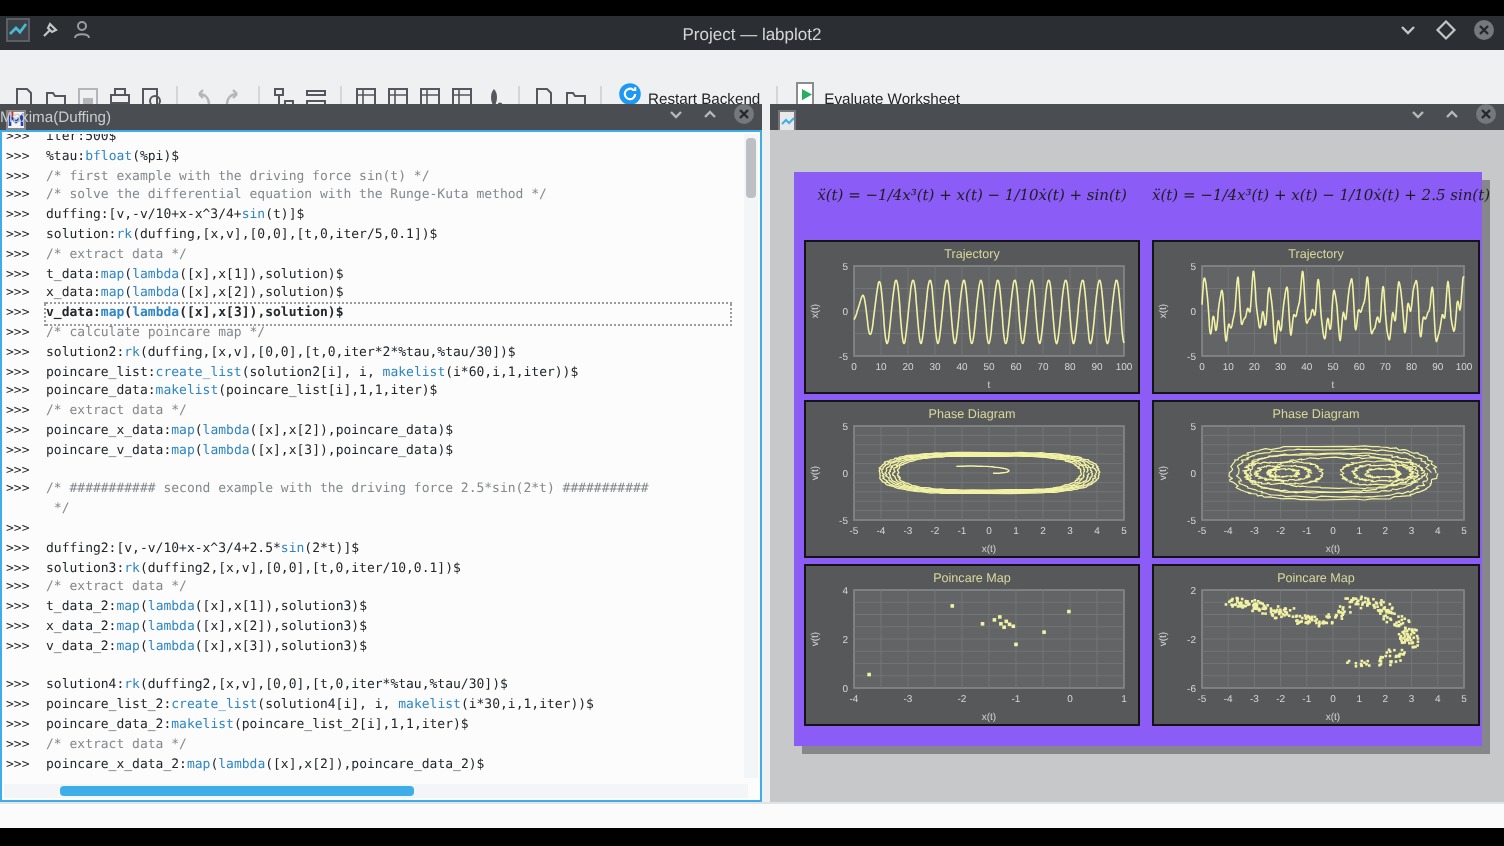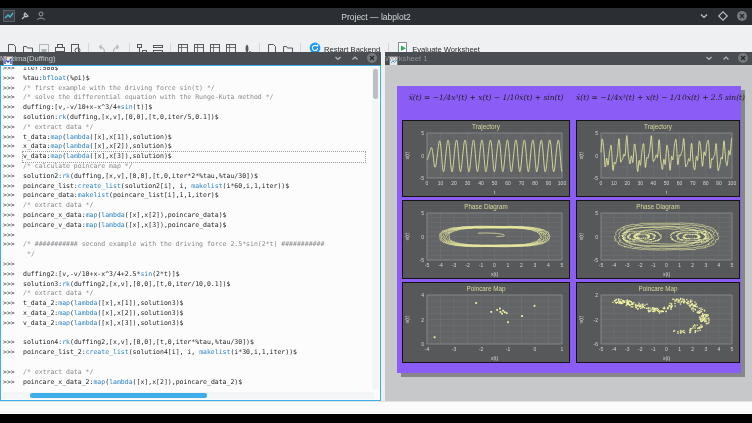--- a/index.html
+++ b/index.html
@@ -43,21 +43,21 @@
   
   #left-panel{position:absolute;left:0;top:57px;width:381px;height:336px;background:#fcfcfc;
               border:1px solid #3daee9;box-sizing:border-box;}
   #code-area{position:absolute;left:2px;top:1px;width:366px;height:322px;overflow:hidden;
              font-family:"DejaVu Sans Mono","Liberation Mono",monospace;font-size:6.5px;color:#232629;}
   .code-line{position:absolute;left:0;height:9.8px;line-height:9.8px;white-space:pre;width:100%;}
   .code-line .prompt{display:inline-block;width:20px;color:#232629;}
   .code-line .seg-k{color:#2e86c5;}
   .code-line .seg-c{color:#85888b;}
   .code-line .seg-n{color:#232629;}
-  .code-line.focused .code-body{outline:1px dotted #9a9da0;display:inline-block;width:calc(100% - 24px);}
+  .code-line.focused .code-body{outline:1px dotted #9a9da0;display:inline-block;width:calc(100% - 24px);font-weight:bold;}
   #v-scroll{position:absolute;right:1px;top:1px;width:7px;height:322px;background:#f4f5f6;}
   #v-thumb{position:absolute;left:1px;top:2px;width:5px;height:30px;background:#bcc0c4;border-radius:2px;}
   #h-scroll{position:absolute;left:1px;bottom:1px;height:7px;width:372px;background:#f4f5f6;}
   #h-thumb{position:absolute;left:28px;top:1px;width:177px;height:5px;background:#3daee9;border-radius:2px;}
 
   
   #right-panel{position:absolute;left:385px;top:57px;width:367px;height:336px;background:#c6c8ca;overflow:hidden;}
   #ws-page-shadow{position:absolute;left:16px;top:25px;width:344px;height:287px;background:#85878a;}
   #ws-page{position:absolute;left:12px;top:21px;width:344px;height:287px;background:#8b5cf6;}
   .formula{position:absolute;top:7px;height:12px;font-family:"DejaVu Serif","Liberation Serif",serif;
@@ -239,21 +239,20 @@
               <path d="M4 4l4 4M8 4l-4 4" fill="none" stroke="#26282b" stroke-width="1.2"></path>
             </svg></span>
         </span>
     </div>
 
     <div class="subheader" id="right-header">
       <span class="sh-ico" id="right-header-ico"><svg width="12" height="12" viewBox="0 0 12 12">
             <rect x="1.5" y="0.5" width="8" height="10" fill="#e8e8e8" stroke="#777" stroke-width="1"></rect>
             <path d="M3 7l2-2l1.5 1.5L9 4" fill="none" stroke="#3daee9" stroke-width="1"></path>
           </svg></span>
-      <span class="sh-title">Worksheet 1</span>
       <span class="sh-btns" id="right-header-btns">
           <span><svg width="12" height="12" viewBox="0 0 12 12">
               <path d="M3.5 5l2.5 2.5L8.5 5" fill="none" stroke="#b6b8ba" stroke-width="1.2"></path>
             </svg></span>
           <span><svg width="12" height="12" viewBox="0 0 12 12">
               <path d="M3.5 7.5L6 5l2.5 2.5" fill="none" stroke="#b6b8ba" stroke-width="1.2"></path>
             </svg></span>
           <span><svg width="12" height="12" viewBox="0 0 12 12">
               <circle cx="6" cy="6" r="5" fill="#75787c"></circle>
               <path d="M4 4l4 4M8 4l-4 4" fill="none" stroke="#26282b" stroke-width="1.2"></path>
@@ -287,20 +286,21 @@
           <div class="code-line" style="top: 183.2px;"><span class="prompt"></span><span class="code-body" style="padding-left: 4px;"><span class="seg-c">*/</span></span></div>
           <div class="code-line" style="top: 193px;"><span class="prompt">&gt;&gt;&gt;</span><span class="code-body"></span></div>
           <div class="code-line" style="top: 202.8px;"><span class="prompt">&gt;&gt;&gt;</span><span class="code-body"><span class="seg-n">duffing2:[v,-v/10+x-x^3/4+2.5*</span><span class="seg-k">sin</span><span class="seg-n">(2*t)]$</span></span></div>
           <div class="code-line" style="top: 212.6px;"><span class="prompt">&gt;&gt;&gt;</span><span class="code-body"><span class="seg-n">solution3:</span><span class="seg-k">rk</span><span class="seg-n">(duffing2,[x,v],[0,0],[t,0,iter/10,0.1])$</span></span></div>
           <div class="code-line" style="top: 222.4px;"><span class="prompt">&gt;&gt;&gt;</span><span class="code-body"><span class="seg-c">/* extract data */</span></span></div>
           <div class="code-line" style="top: 232.2px;"><span class="prompt">&gt;&gt;&gt;</span><span class="code-body"><span class="seg-n">t_data_2:</span><span class="seg-k">map</span><span class="seg-n">(</span><span class="seg-k">lambda</span><span class="seg-n">([x],x[1]),solution3)$</span></span></div>
           <div class="code-line" style="top: 242px;"><span class="prompt">&gt;&gt;&gt;</span><span class="code-body"><span class="seg-n">x_data_2:</span><span class="seg-k">map</span><span class="seg-n">(</span><span class="seg-k">lambda</span><span class="seg-n">([x],x[2]),solution3)$</span></span></div>
           <div class="code-line" style="top: 251.8px;"><span class="prompt">&gt;&gt;&gt;</span><span class="code-body"><span class="seg-n">v_data_2:</span><span class="seg-k">map</span><span class="seg-n">(</span><span class="seg-k">lambda</span><span class="seg-n">([x],x[3]),solution3)$</span></span></div>
           <div class="code-line" style="top: 271.4px;"><span class="prompt">&gt;&gt;&gt;</span><span class="code-body"><span class="seg-n">solution4:</span><span class="seg-k">rk</span><span class="seg-n">(duffing2,[x,v],[0,0],[t,0,iter*%tau,%tau/30])$</span></span></div>
           <div class="code-line" style="top: 281.2px;"><span class="prompt">&gt;&gt;&gt;</span><span class="code-body"><span class="seg-n">poincare_list_2:</span><span class="seg-k">create_list</span><span class="seg-n">(solution4[i], i, </span><span class="seg-k">makelist</span><span class="seg-n">(i*30,i,1,iter))$</span></span></div>
+          <div class="code-line" style="top: 291px;"><span class="prompt">&gt;&gt;&gt;</span><span class="code-body"><span class="seg-n">poincare_data_2:</span><span class="seg-k">makelist</span><span class="seg-n">(poincare_list_2[i],1,1,iter)$</span></span></div>
           <div class="code-line" style="top: 300.8px;"><span class="prompt">&gt;&gt;&gt;</span><span class="code-body"><span class="seg-c">/* extract data */</span></span></div>
           <div class="code-line" style="top: 310.6px;"><span class="prompt">&gt;&gt;&gt;</span><span class="code-body"><span class="seg-n">poincare_x_data_2:</span><span class="seg-k">map</span><span class="seg-n">(</span><span class="seg-k">lambda</span><span class="seg-n">([x],x[2]),poincare_data_2)$</span></span></div>
         </div>
       <div id="v-scroll">
           <div id="v-thumb"></div>
         </div>
       <div id="h-scroll">
           <div id="h-thumb"></div>
         </div>
     </div>

